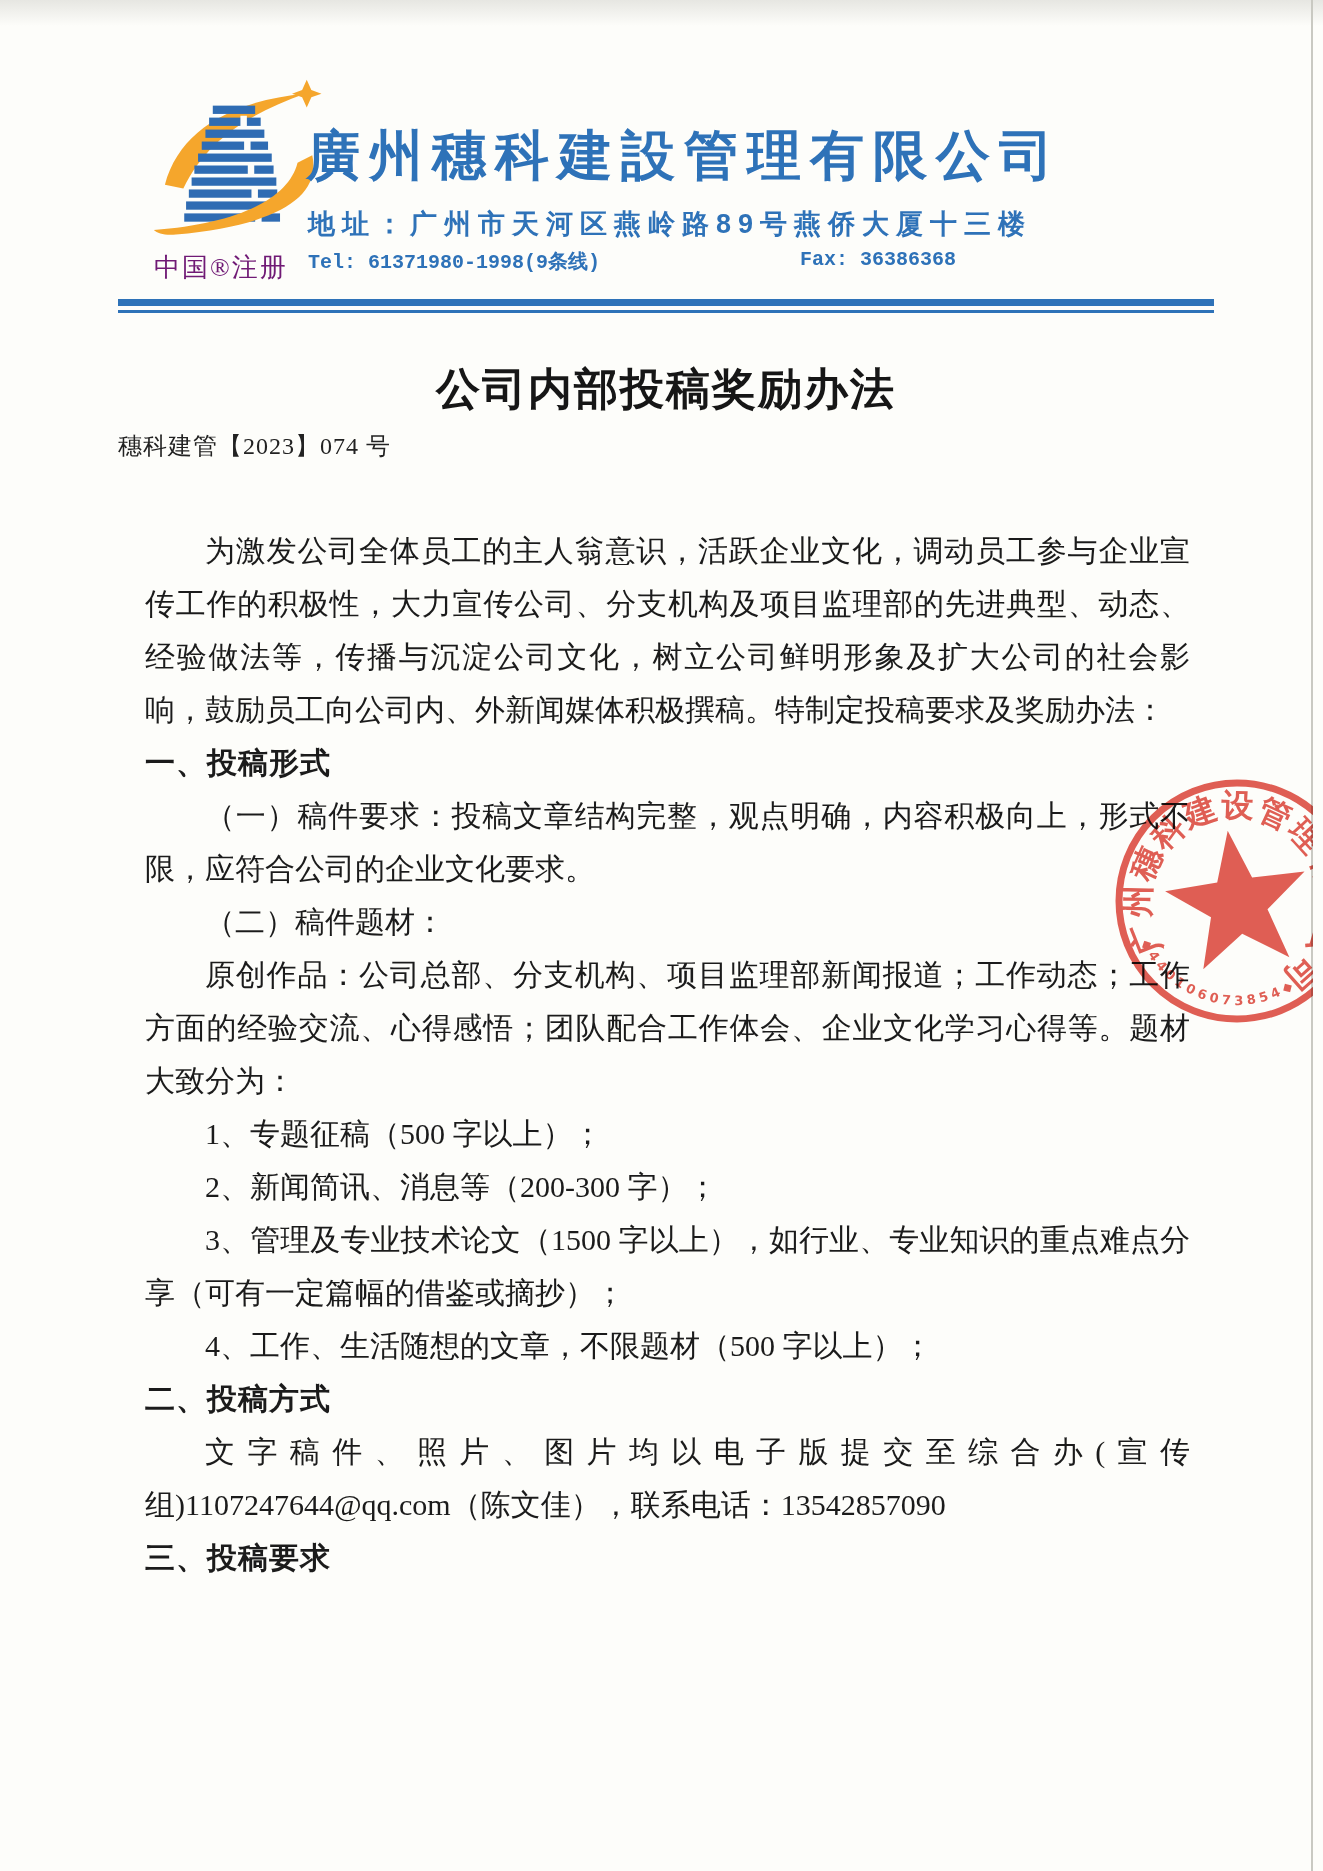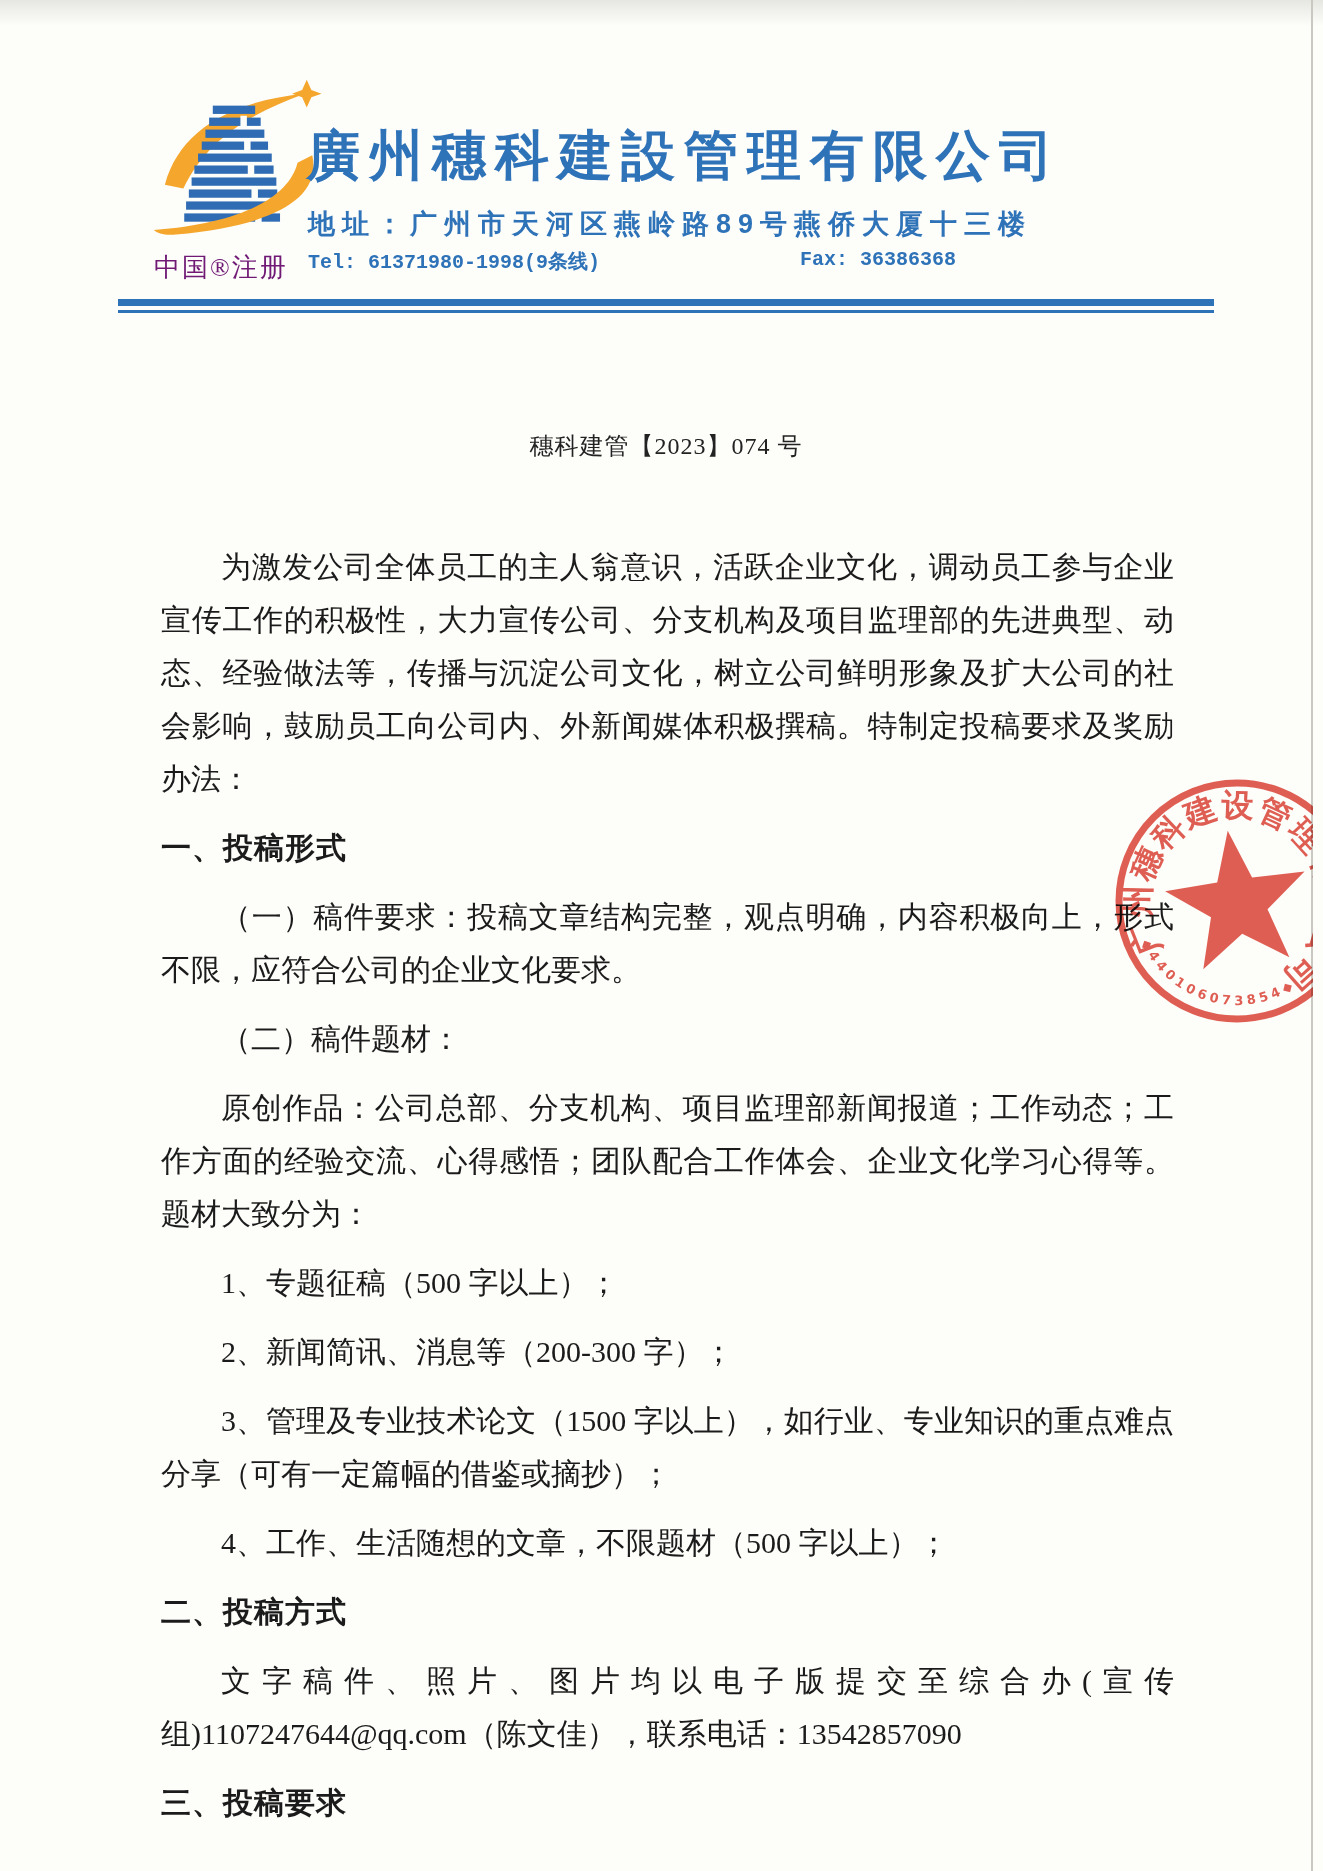--- a/index.html
+++ b/index.html
@@ -53,28 +53,28 @@
   .double-rule .thin{height:3px;background:#2e72b8;margin-top:4px;}
 
   
   .doc-title{
     position:absolute;left:118px;top:360px;width:1096px;
     text-align:center;
     font-size:44px;font-weight:700;letter-spacing:2px;color:#161616;
   }
   .doc-number{
     position:absolute;left:118px;top:430px;width:1096px;
-    text-align:center;
+    text-align:left;
     font-size:24px;letter-spacing:1px;color:#222;
   }
   .doc-body{
     position:absolute;left:145px;top:524px;width:1045px;
   }
   .doc-body p{
-    margin:16px;
+    margin:0;
     font-size:30px;line-height:53px;
     text-align:justify;text-justify:inter-character;
     color:#1b1b1b;
   }
   .doc-body p.para{text-indent:2em;}
   .doc-body p.heading{
     text-indent:0;font-weight:700;
     font-family:"Liberation Sans","DejaVu Sans",sans-serif;
     letter-spacing:1px;
   }
@@ -142,20 +142,21 @@
   <div class="telfax-row">
     <span>Tel: 61371980-1998(9条线)</span>
     <span>Fax: 36386368</span>
   </div>
 
   <div class="double-rule">
     <div class="thick"></div>
     <div class="thin"></div>
   </div>
 
+  <div class="doc-title">公司内部投稿奖励办法</div>
 
   <div class="doc-number">穗科建管【2023】074 号</div>
 
   <div class="doc-body">
       <p class="para">为激发公司全体员工的主人翁意识，活跃企业文化，调动员工参与企业宣传工作的积极性，大力宣传公司、分支机构及项目监理部的先进典型、动态、经验做法等，传播与沉淀公司文化，树立公司鲜明形象及扩大公司的社会影响，鼓励员工向公司内、外新闻媒体积极撰稿。特制定投稿要求及奖励办法：</p>
       <p class="heading">一、投稿形式</p>
       <p class="para">（一）稿件要求：投稿文章结构完整，观点明确，内容积极向上，形式不限，应符合公司的企业文化要求。</p>
       <p class="para">（二）稿件题材：</p>
       <p class="para">原创作品：公司总部、分支机构、项目监理部新闻报道；工作动态；工作方面的经验交流、心得感悟；团队配合工作体会、企业文化学习心得等。题材大致分为：</p>
       <p class="para">1、专题征稿（500 字以上）；</p>

